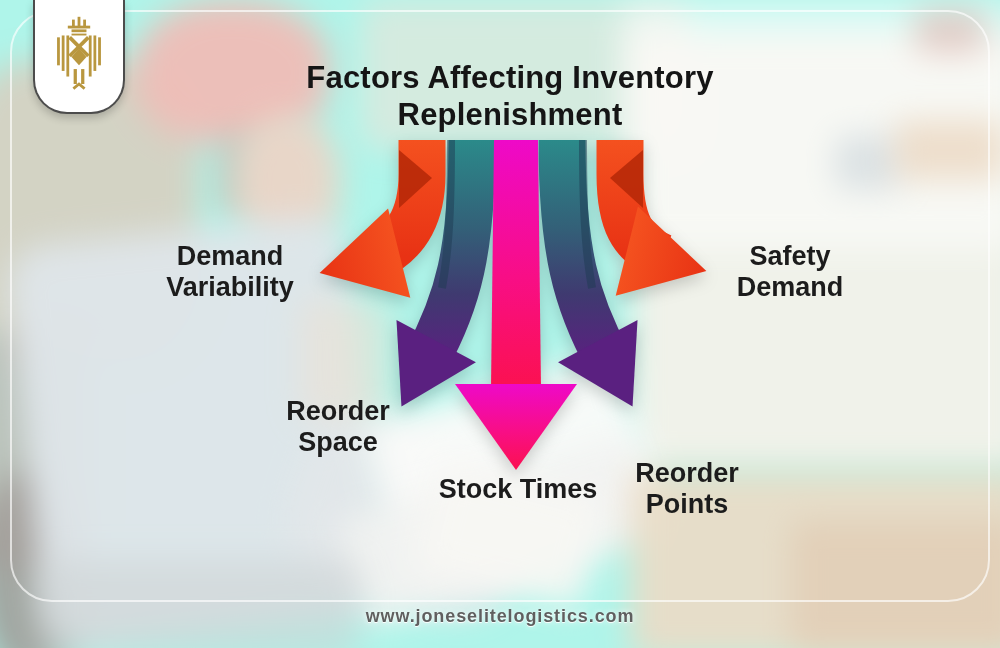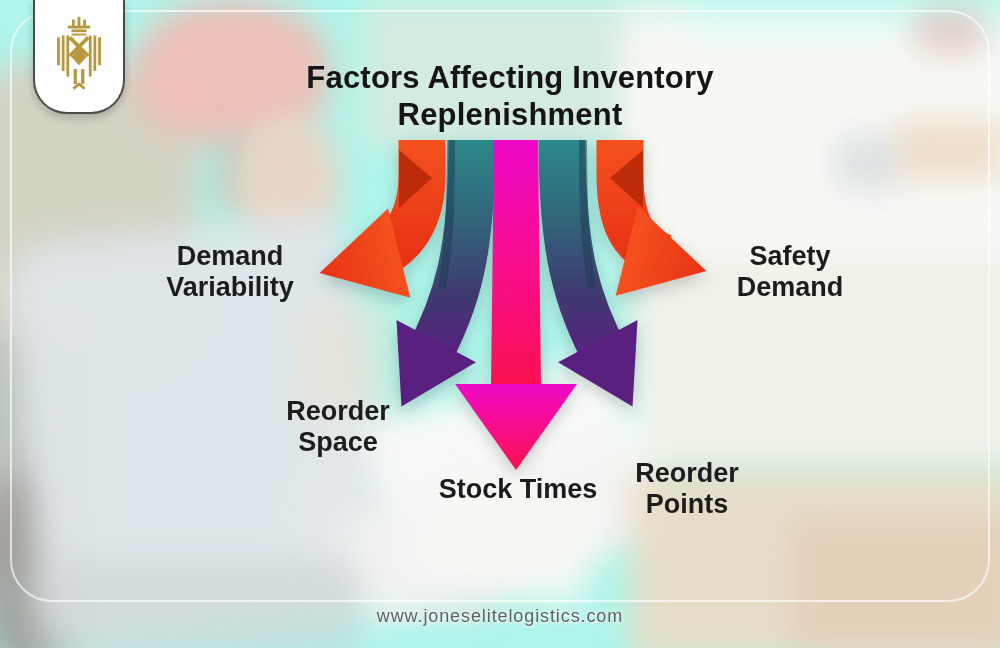--- a/index.html
+++ b/index.html
@@ -50,21 +50,21 @@
   
   .factor{position:absolute; z-index:4; font-weight:700; font-size:27px; line-height:31px;
       color:var(--label-text,#1c1c1c); text-align:center;}
   .f-demand {left:150px; top:241px; width:160px;}
   .f-safety {left:725px; top:241px; width:130px;}
   .f-limited{left:268px; top:396px; width:140px;}
   .f-lead   {left:408px; top:474px; width:220px;}
   .f-reorder{left:612px; top:420px; width:150px;margin-top:38px;}
   
   .footer-url{position:absolute; left:0; right:0; top:606px; z-index:4; text-align:center;
-      font-size:18px; font-weight:400; letter-spacing:.9px; color:var(--footer-text,#5f5f5f);
+      font-size:18px; font-weight:700; letter-spacing:.9px; color:var(--footer-text,#5f5f5f);
       text-shadow:0 1px 0 rgba(255,255,255,.85), 0 0 6px rgba(255,255,255,.9); cursor:pointer;}
 </style>
 </head>
 <body>
 
 <div class="canvas">
 
   <div class="bg">
     <div class="blob b-shelfL"></div>
     <div class="blob b-shelfLd"></div>

